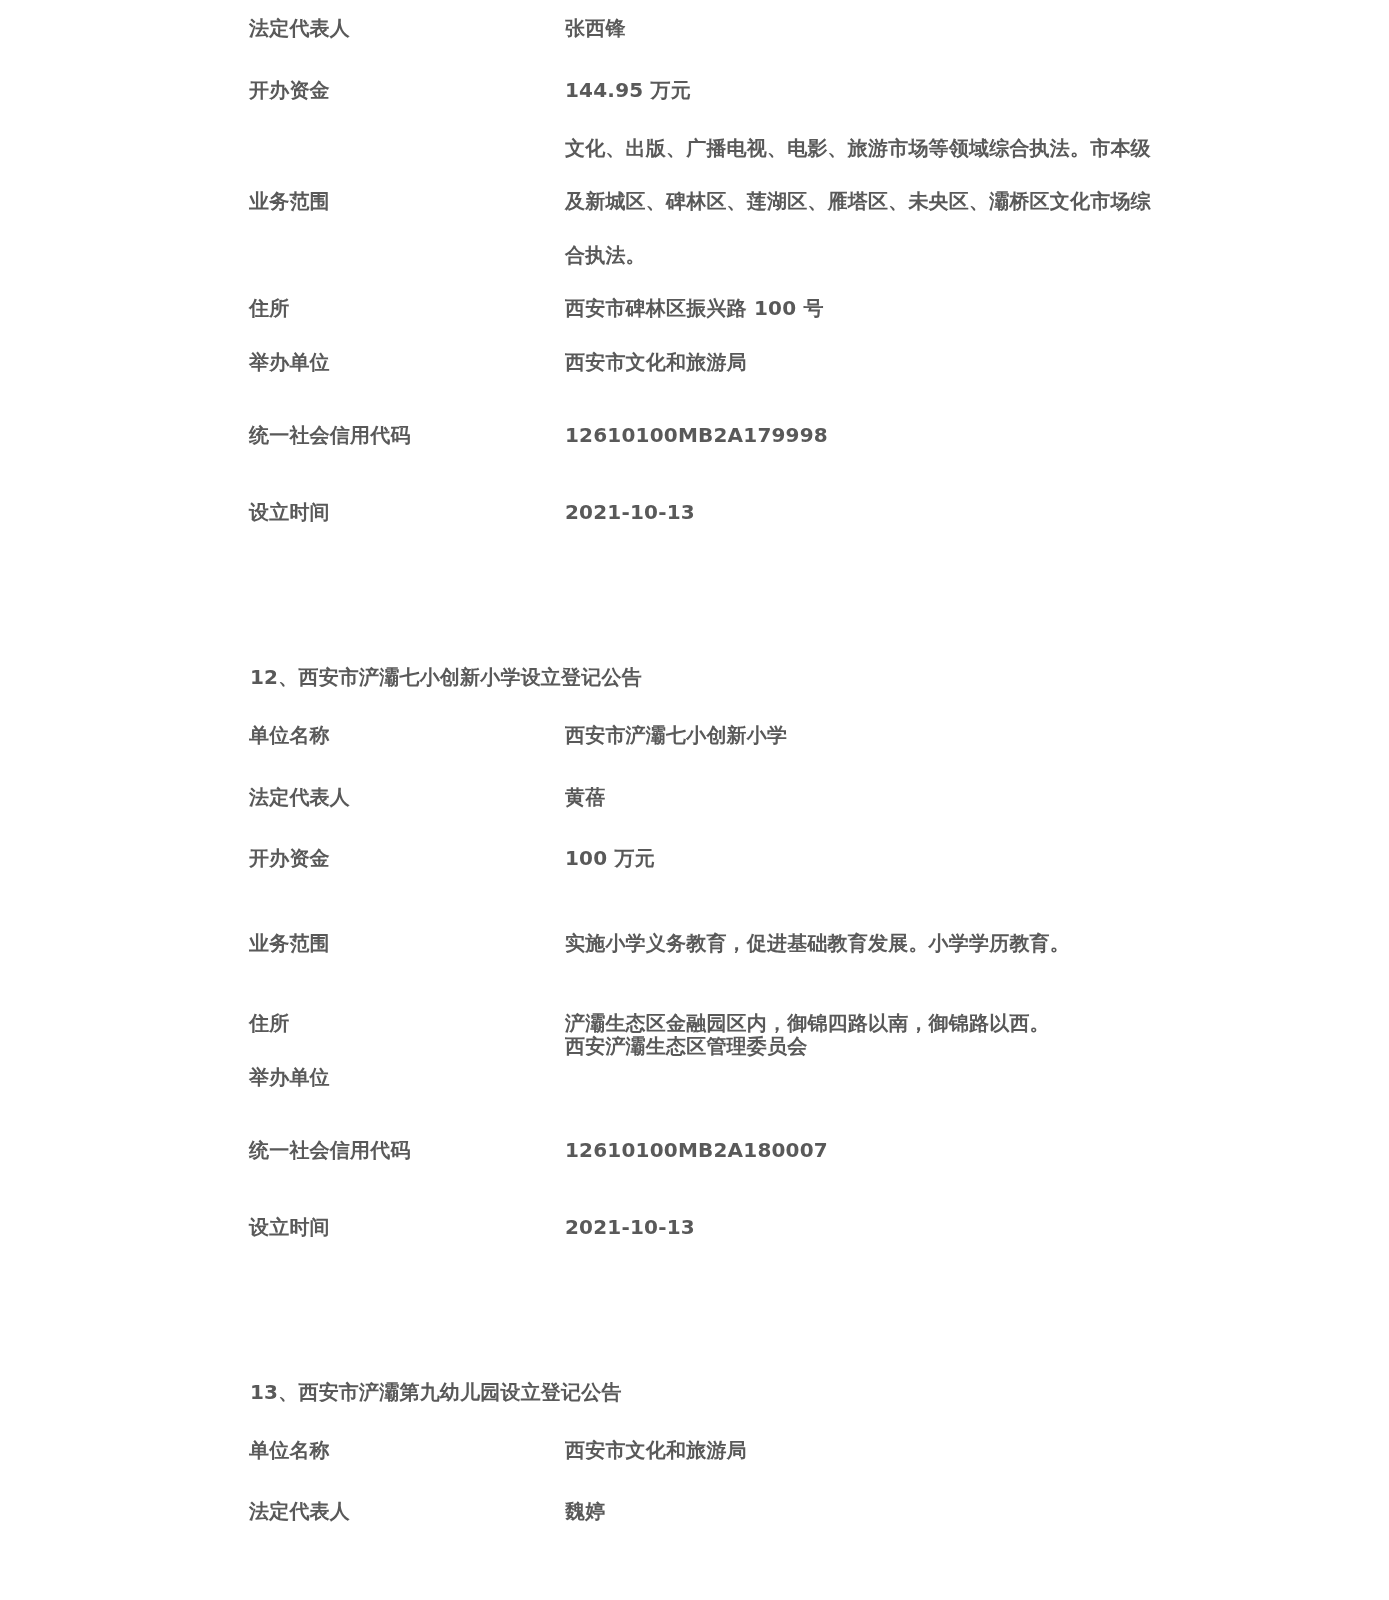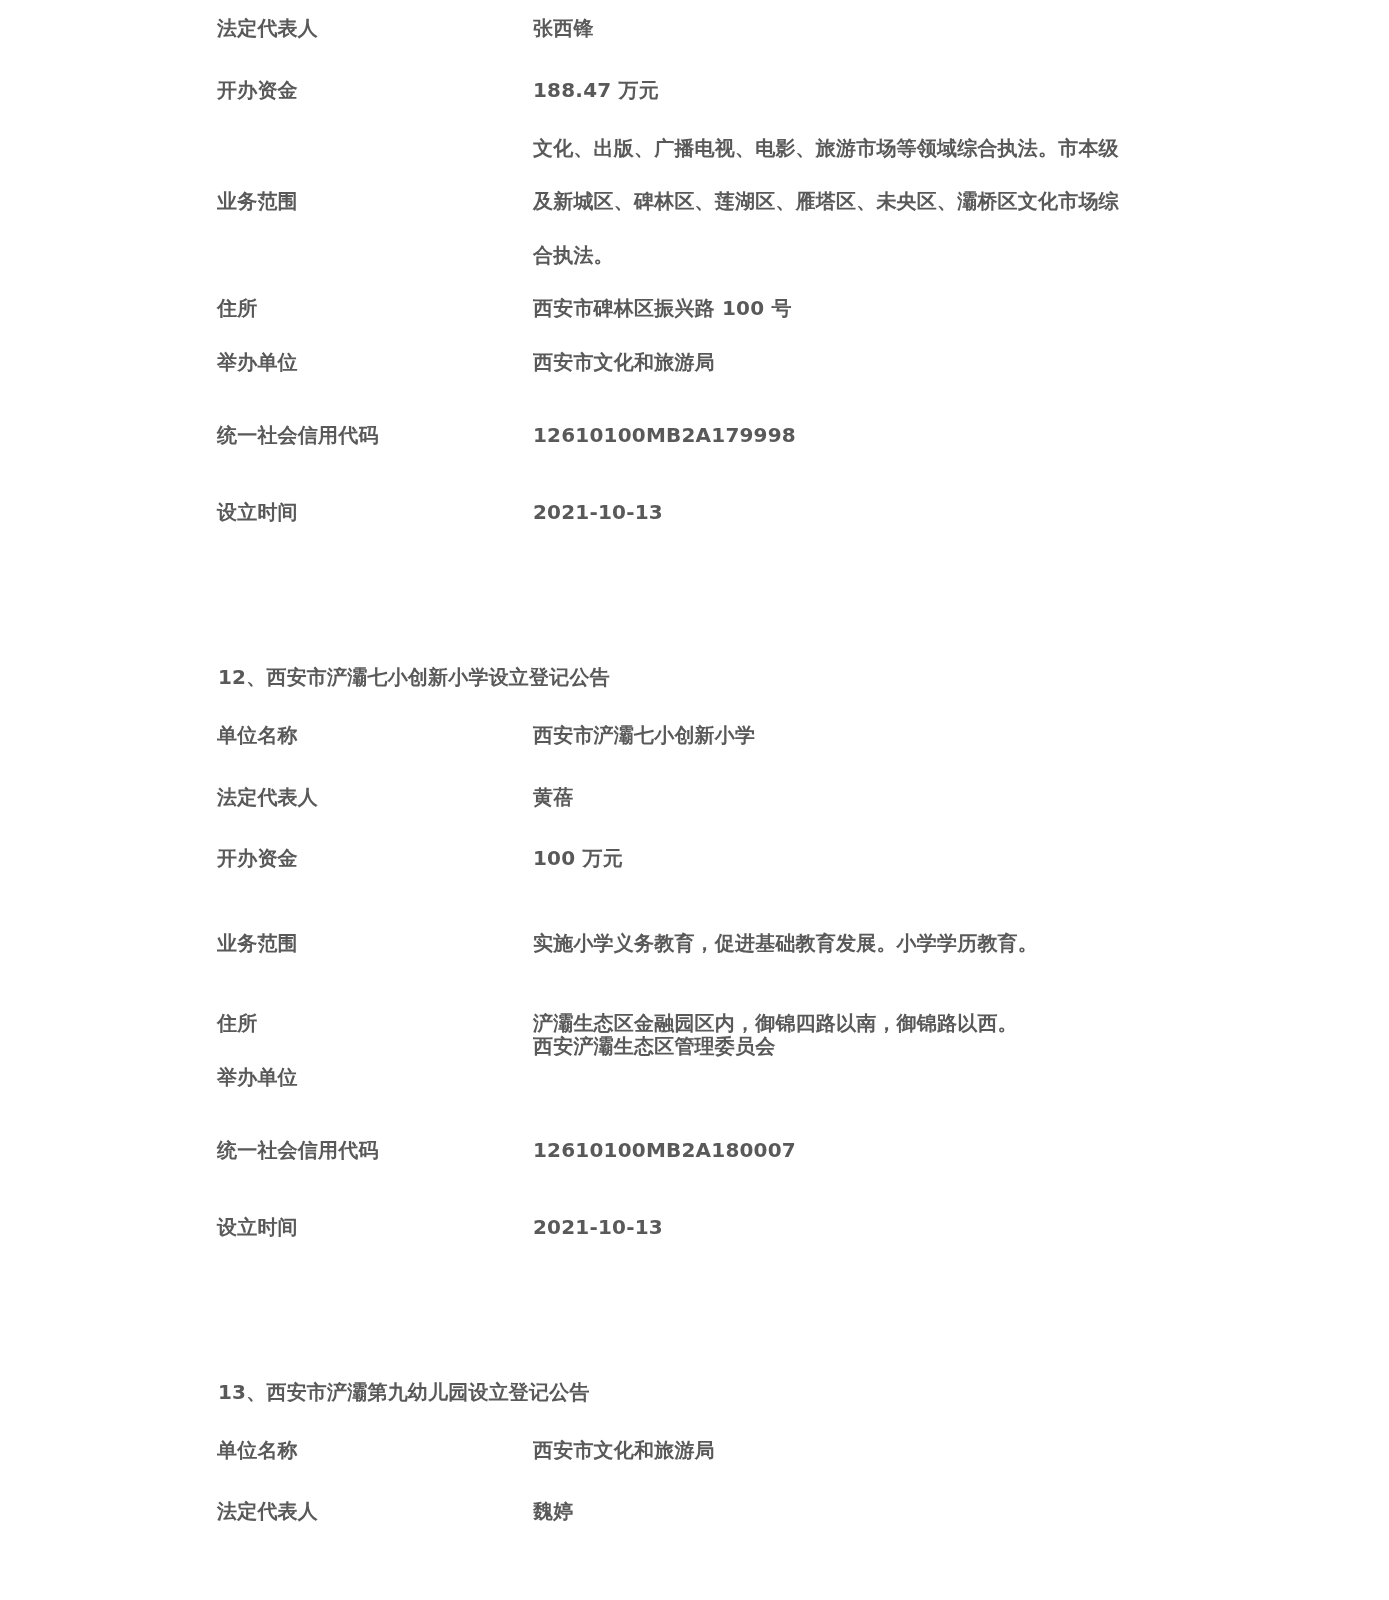--- a/index.html
+++ b/index.html
@@ -15,34 +15,35 @@
       font-family: "DejaVu Sans", "Liberation Sans", sans-serif;
       color: #595959;
     }
     .txt {
       position: absolute;
       font-size: 20px;
       font-weight: bold;
       line-height: 28px;
       white-space: nowrap;
       letter-spacing: 0.2px;
+      margin-left: 32px;
     }
     .label { left: 217px; }
     .value { left: 533px; }
     .heading { left: 218px; }
   </style>
 </head>
 <body>
 
 <div>
   <div class="txt label" style="top:14px">法定代表人</div>
   <div class="txt value" style="top:14px">张西锋</div>
 
   <div class="txt label" style="top:76px">开办资金</div>
-  <div class="txt value" style="top:76px">188.47 万元</div>
+  <div class="txt value" style="top:76px">144.95 万元</div>
 
   <div class="txt label" style="top:187px">业务范围</div>
   <div class="txt value" style="top:134px">文化、出版、广播电视、电影、旅游市场等领域综合执法。市本级</div>
   <div class="txt value" style="top:187px">及新城区、碑林区、莲湖区、雁塔区、未央区、灞桥区文化市场综</div>
   <div class="txt value" style="top:241px">合执法。</div>
 
   <div class="txt label" style="top:294px">住所</div>
   <div class="txt value" style="top:294px">西安市碑林区振兴路 100 号</div>
 
   <div class="txt label" style="top:348px">举办单位</div>

